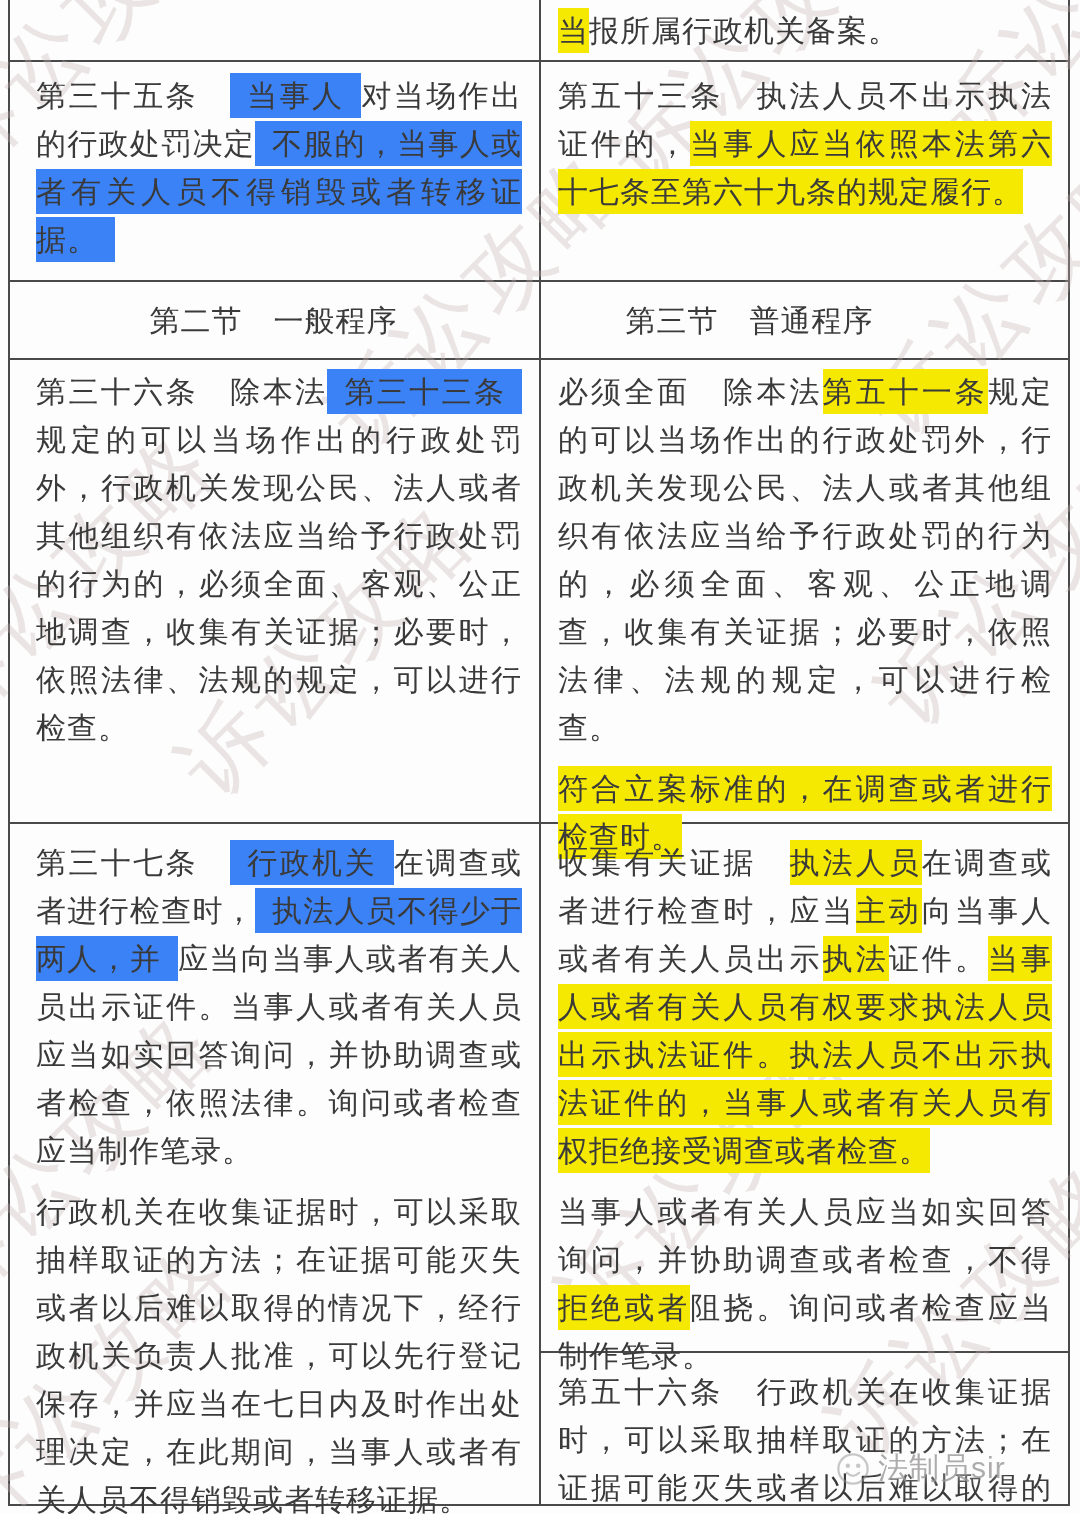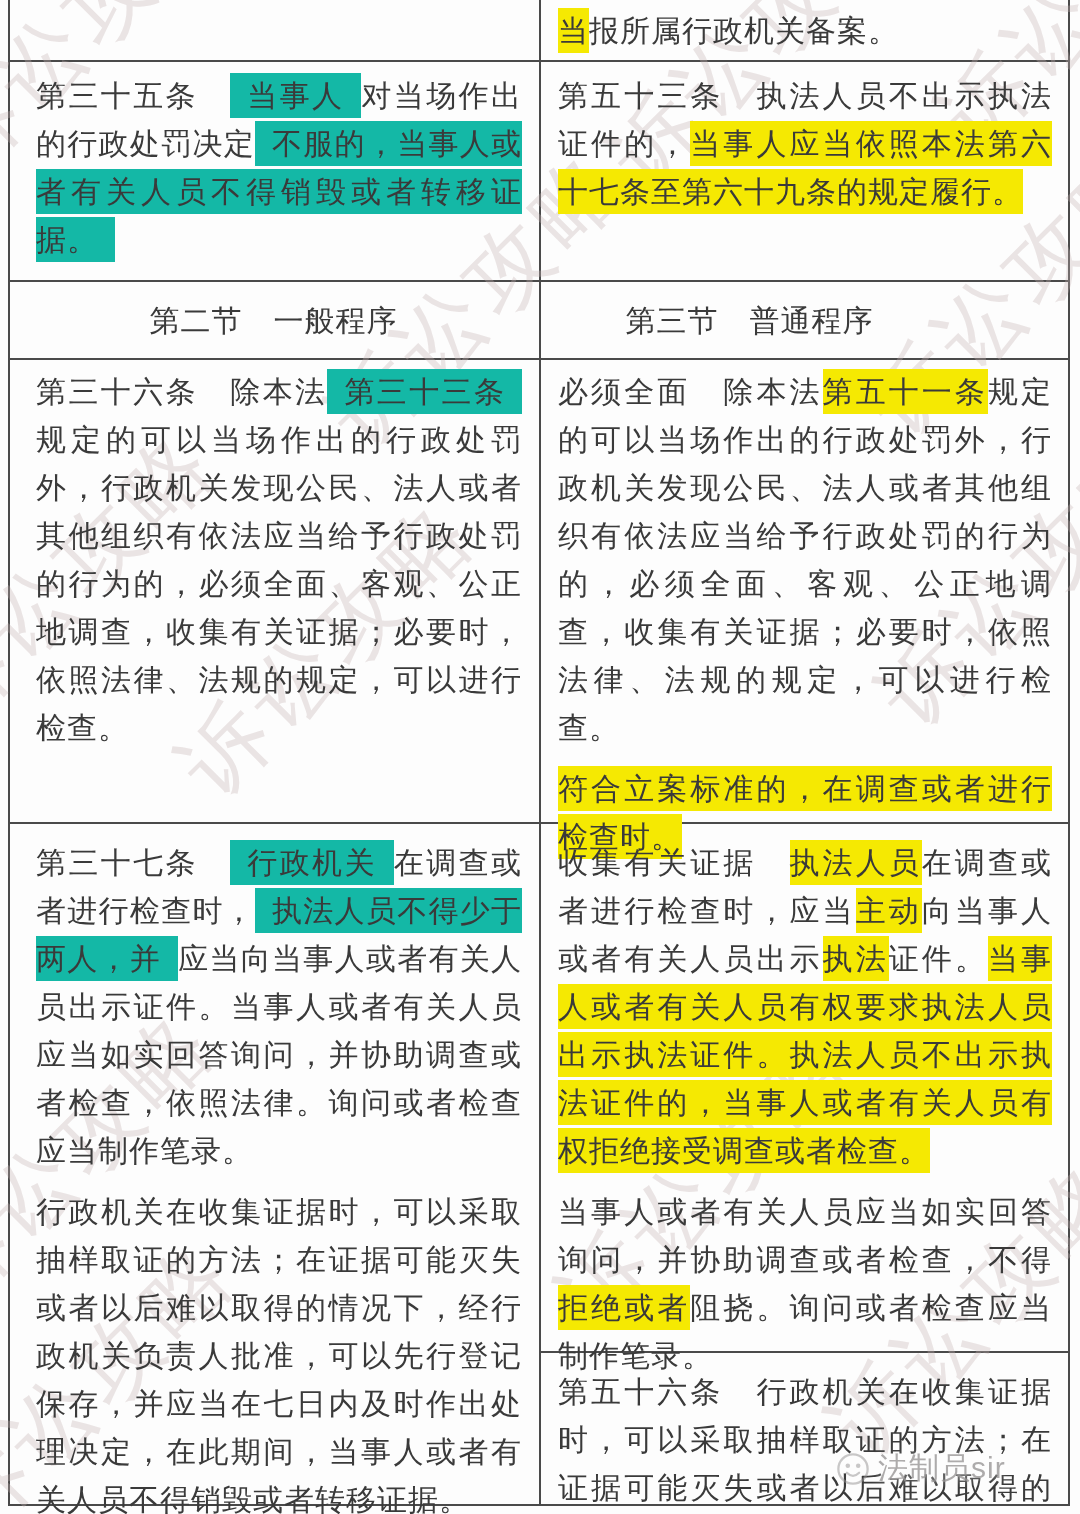--- a/index.html
+++ b/index.html
@@ -30,21 +30,21 @@
   .cell p + p { margin-top: 13px; }
   .hdr {
     position: absolute;
     font-size: 30px;
     line-height: 48px;
     text-align: center;
     letter-spacing: 1px;
     z-index: 2;
   }
   .hl-yellow { background: #f5e902; padding: 6px 0; }
-  .hl-gray   { background: #14b8a6; padding: 6px 17px; }
+  .hl-gray   { background: #3b82f6; padding: 6px 17px; }
   .wm {
     position: absolute;
     font-size: 86px;
     letter-spacing: 8px;
     color: rgba(196, 179, 179, 0.33);
     transform: rotate(-45deg);
     white-space: nowrap;
     z-index: 1;
     user-select: none;
   }

